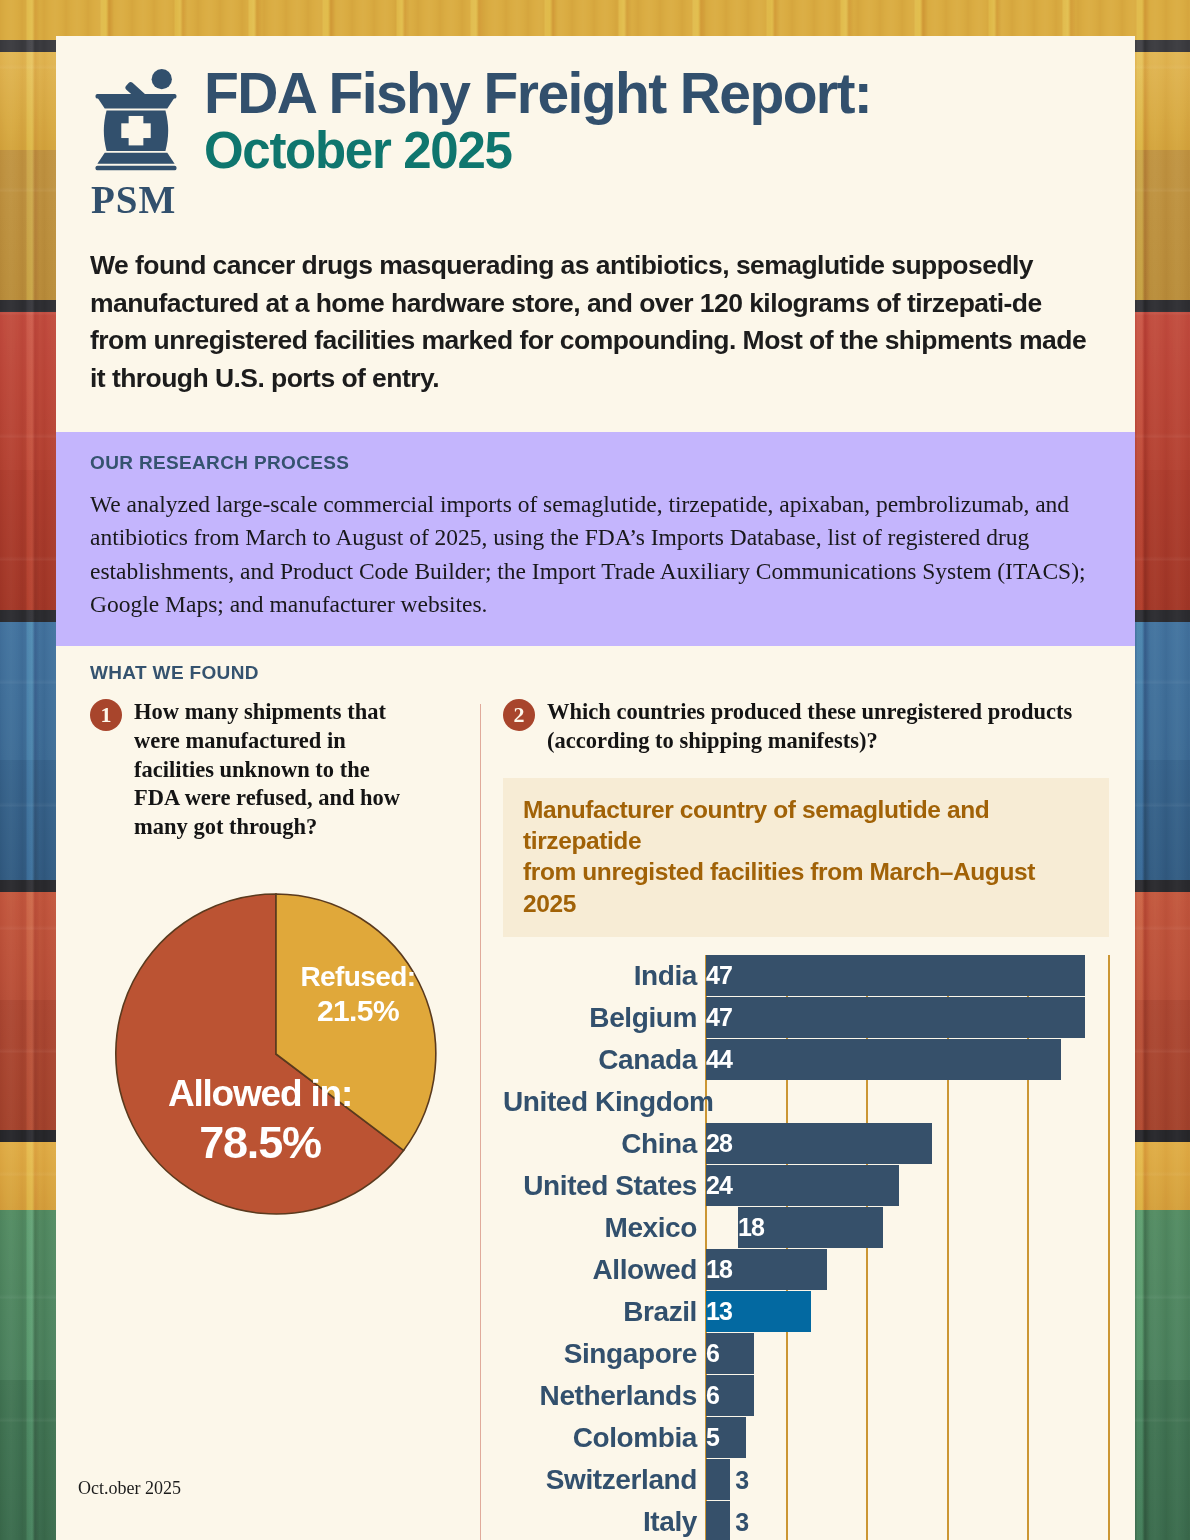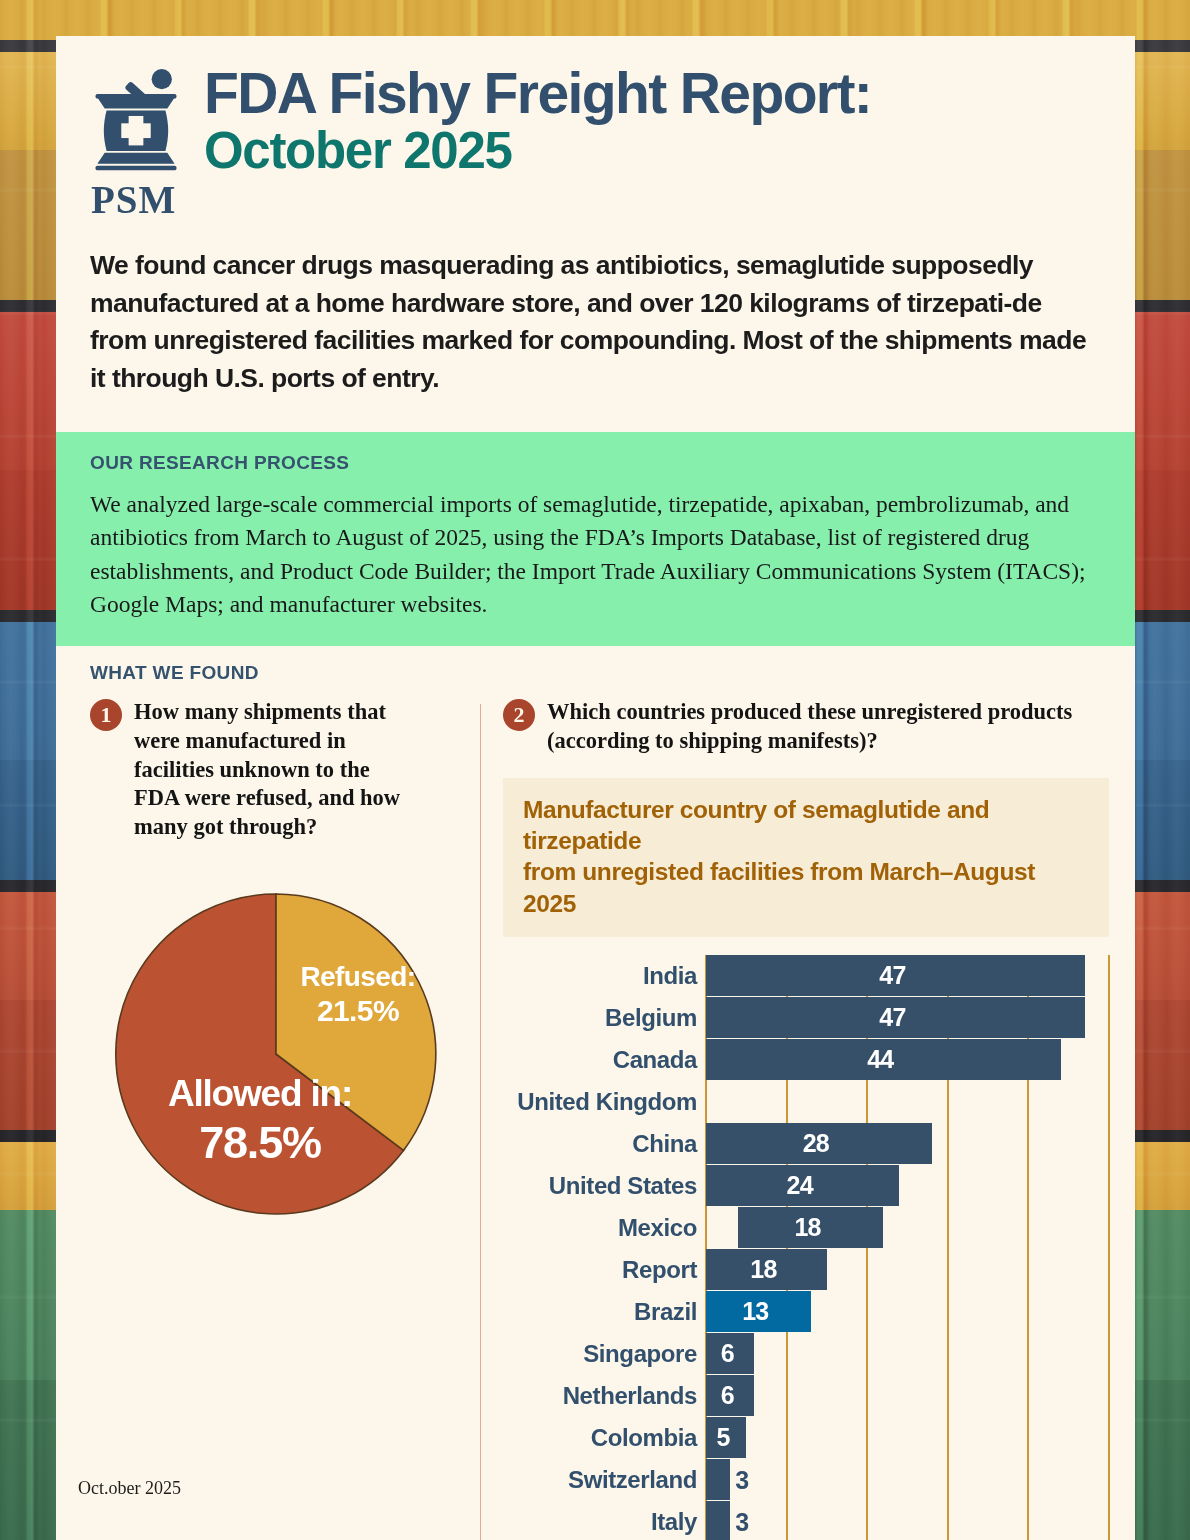--- a/index.html
+++ b/index.html
@@ -78,21 +78,21 @@
     position: absolute;
     left: 56px;
     top: 36px;
     width: 1079px;
     height: 1463px;
     background: #fcf7ea;
     box-shadow: 0 0 0 rgba(0,0,0,0);
   }
 
   .band-header  { background: #fcf7ea; }
-  .band-process { background: #86efac; }
+  .band-process { background: #c4b5fd; }
   .band-found   { background: #fcf7ea; }
 
   
   #header {
     padding: 26px 34px 0 34px;
     display: flex;
     align-items: flex-start;
     gap: 22px;
   }
 
@@ -235,37 +235,37 @@
     height: 41px;
     margin-bottom: 1px;
     position: relative;
     z-index: 2;
   }
   .bar-label {
     flex: 0 0 203px;
     width: 203px;
     text-align: right;
     padding-right: 9px;
-    font-size: 24px;
+    font-size: 28px;
     font-weight: 800;
     color: #32506d;
     letter-spacing: -0.4px;
     white-space: nowrap;
   }
   .bar-track {
     flex: 1 1 auto;
     position: relative;
     height: 100%;
   }
   .bar {
     height: 100%;
     background: #36506a;
     display: flex;
     align-items: center;
-    justify-content: center;
+    justify-content: flex-start;
   }
   .bar-val {
     color: #ffffff;
     font-size: 25px;
     font-weight: 800;
     letter-spacing: -0.8px;
     padding-right: 6px;
     white-space: nowrap;
   }
   .bar-val.outside {
@@ -451,21 +451,21 @@
                 </div>
                 <div class="bar-row">
                   <div class="bar-label">Mexico</div>
                   <div class="bar-track">
                     <div class="bar" style="width: 36%; background: rgb(54, 80, 106); margin-left: 32px;">
                       <span class="bar-val">18</span>
                     </div>
                   </div>
                 </div>
                 <div class="bar-row">
-                  <div class="bar-label">Report</div>
+                  <div class="bar-label">Allowed</div>
                   <div class="bar-track">
                     <div class="bar" style="width: 30%; background: rgb(54, 80, 106);">
                       <span class="bar-val">18</span>
                     </div>
                   </div>
                 </div>
                 <div class="bar-row">
                   <div class="bar-label">Brazil</div>
                   <div class="bar-track">
                     <div class="bar" style="width: 26%; background: #0369a1;">

